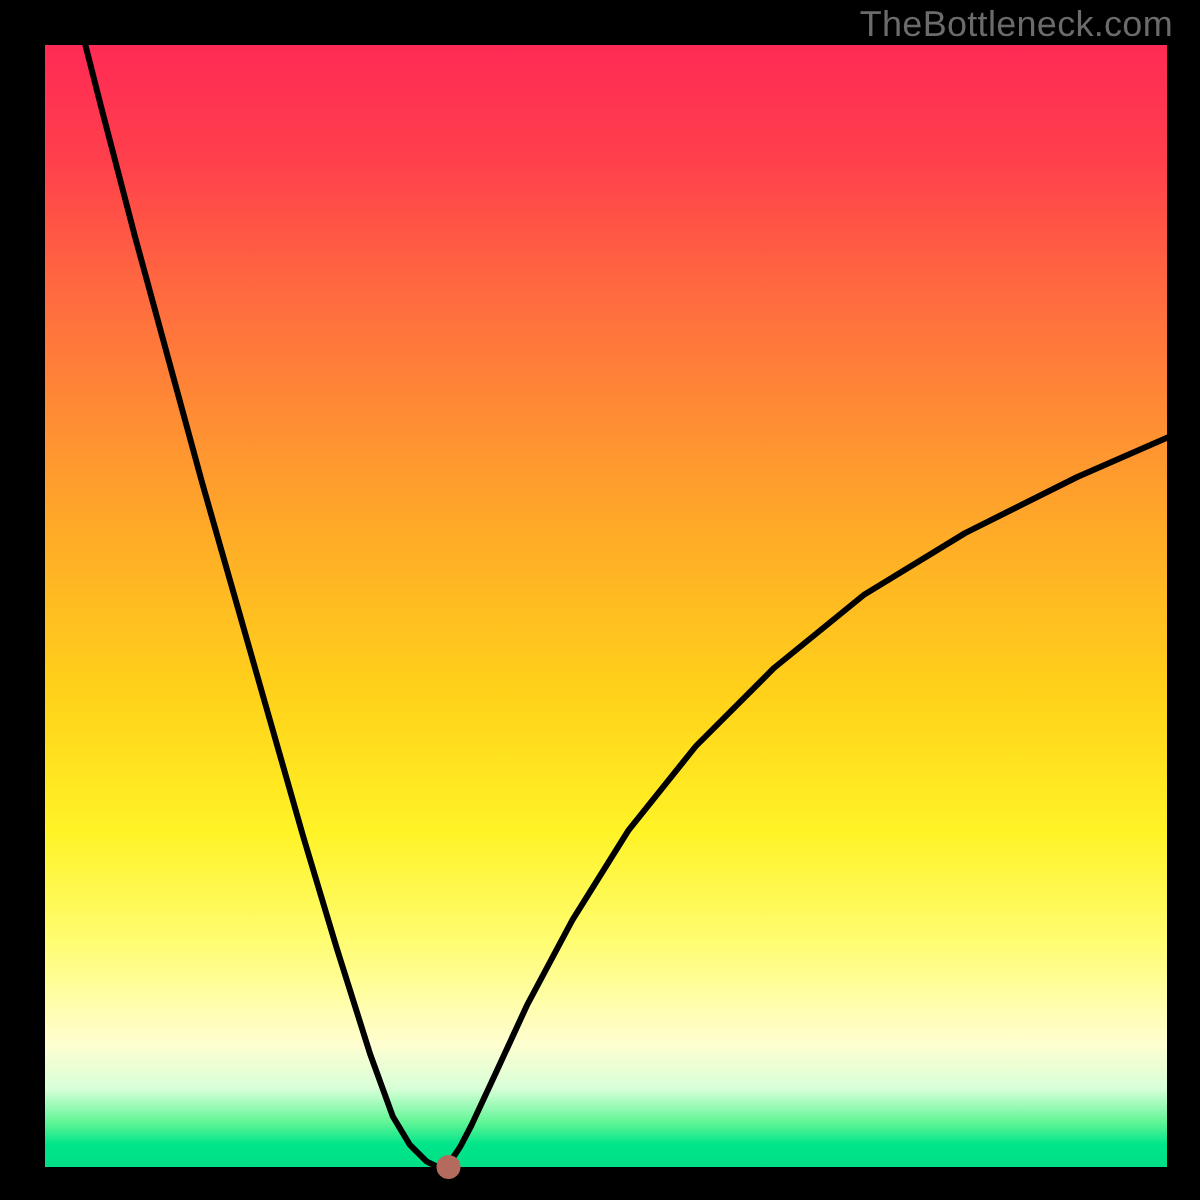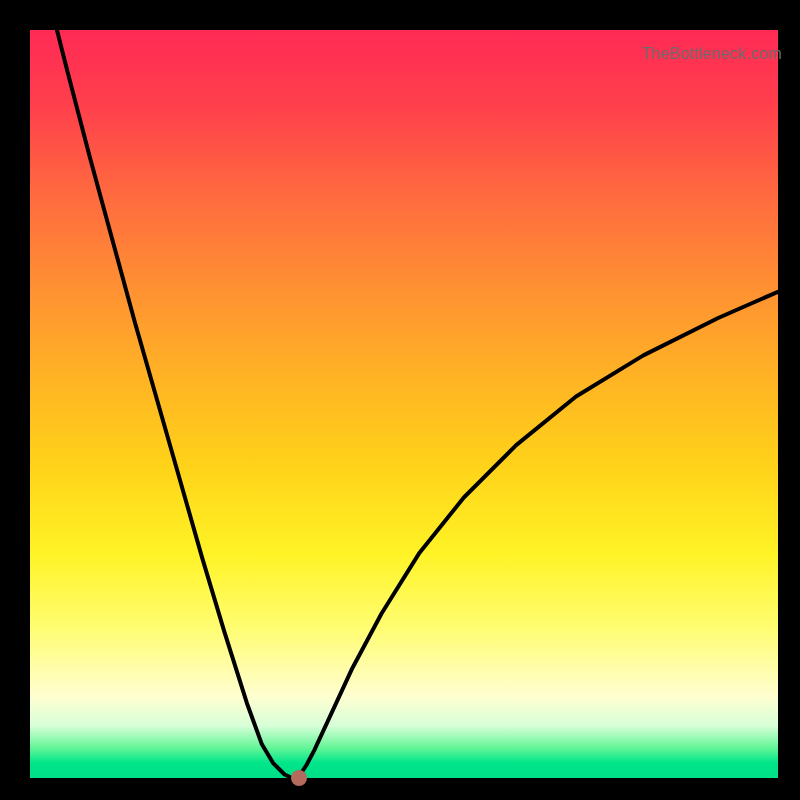--- a/index.html
+++ b/index.html
@@ -9,25 +9,24 @@
     background: #000000;
     position: relative;
     font-family: Arial, Helvetica, sans-serif;
     overflow: hidden;
   }
   .watermark {
     position: absolute;
     top: 3px;
     right: 18px;
     color: #6b6b6b;
-    font-size: 16px;
+    font-size: 24px;
     font-weight: 500;
     letter-spacing: 0.2px;
     z-index: 10;
-    margin-top: 42px;
   }
   .plot-area {
     position: absolute;
     left: 30px;
     top: 30px;
     width: 748px;
     height: 748px;
     background: linear-gradient(to bottom,
       #ff2a55 0%,
       #ff3f4c 10%,

